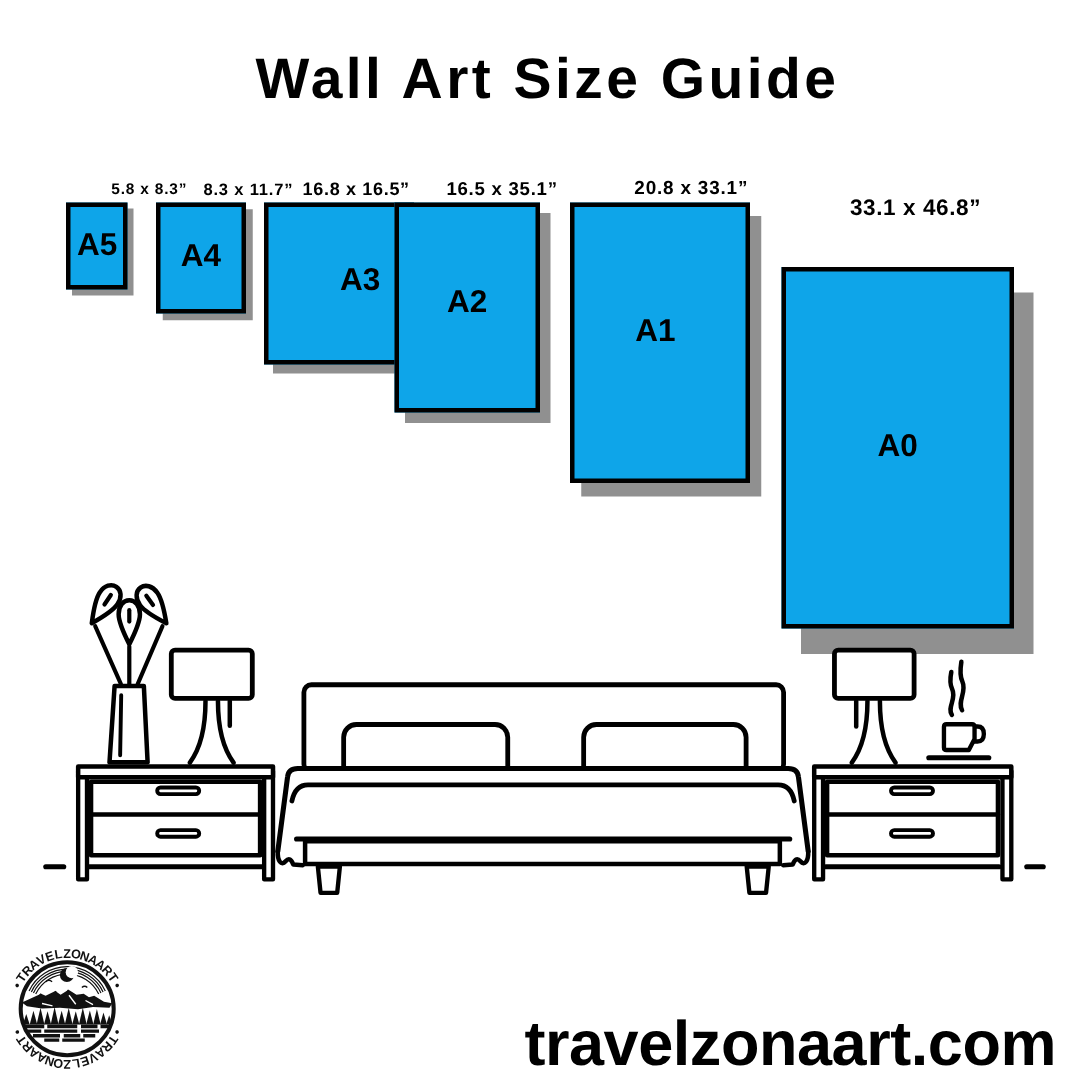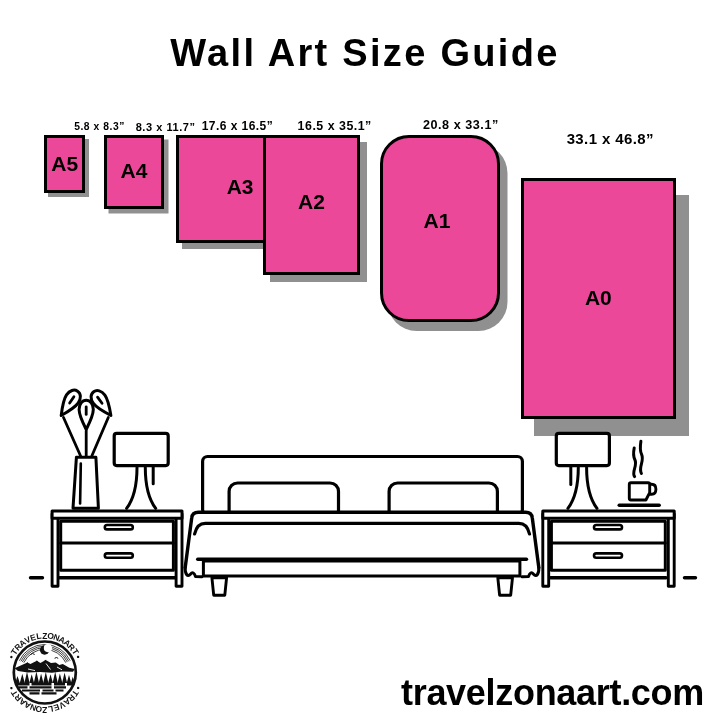--- a/index.html
+++ b/index.html
@@ -1,54 +1,54 @@
 <!DOCTYPE html>
 <html><head>
 <meta charset="utf-8">
 <style>
   html,body{margin:0;padding:0;}
   body{width:720px;height:720px;background:#fff;position:relative;overflow:hidden;
        font-family:"Liberation Sans", sans-serif;}
   .abs{position:absolute;}
-  .frame{position:absolute;background:#ec4899;border:3px solid #000;
+  .frame{position:absolute;background:#0ea5e9;border:3px solid #000;
          display:flex;align-items:center;justify-content:center;
          font-weight:bold;font-size:21px;color:#000;}
   .lbl{position:absolute;font-weight:bold;font-size:11px;color:#000;
        text-align:right;white-space:nowrap;}
 </style>
 </head>
 <body>
 
 <div class="abs" style="left:5px;top:32px;width:720px;text-align:center;font-weight:bold;font-size:38px;letter-spacing:2.3px;color:#000;">Wall Art Size Guide</div>
 
 <div class="lbl" style="left:4.9px;top:121.4px;width:120px;font-size:10.3px;letter-spacing:0.55px;">5.8 x 8.3”</div>
 
 <div class="frame" style="left:44px;top:135px;width:35.4px;height:51.9px;box-shadow:4px 4px 0 0 #909090;">A5</div>
 
 <div class="lbl" style="left:75.5px;top:121.4px;width:120px;font-size:11px;letter-spacing:0.55px;">8.3 x 11.7”</div>
 
 <div class="frame" style="left:104px;top:135px;width:53.9px;height:68.4px;box-shadow:4.5px 4.5px 0 0 #909090;">
     <span style="position:relative;top:-1.5px;">A4</span>
   </div>
 
-<div class="lbl" style="left:153.2px;top:118.8px;width:120px;font-size:12px;letter-spacing:0.45px;">17.6 x 16.5”</div>
+<div class="lbl" style="left:153.2px;top:118.8px;width:120px;font-size:12px;letter-spacing:0.45px;">16.8 x 16.5”</div>
 
 <div class="frame" style="left:175.7px;top:135px;width:66.8px;height:101.8px;box-shadow:6px 6px 0 0 #909090;padding-left:28px;">
     <span style="position:relative;top:-1.5px;">A3</span>
   </div>
 
 <div class="lbl" style="left:251.8px;top:118.5px;width:120px;font-size:12.4px;letter-spacing:0.5px;">16.5 x 35.1”</div>
 
 <div class="frame" style="left:263px;top:135px;width:91px;height:133.5px;box-shadow:7px 7px 0 0 #909090;">
     <span style="position:relative;top:-2.7px;">A2</span>
   </div>
 
 <div class="lbl" style="left:378.8px;top:118px;width:120px;font-size:12.6px;letter-spacing:0.55px;">20.8 x 33.1”</div>
 
-<div class="frame" style="left:379.8px;top:135px;width:114.4px;height:180.7px;box-shadow:7.5px 9px 0 0 #909090;border-radius:29px;">
+<div class="frame" style="left:379.8px;top:135px;width:114.4px;height:180.7px;box-shadow:7.5px 9px 0 0 #909090;">
     <span style="position:relative;top:-7px;left:-3px;">A1</span>
   </div>
 
 <div class="lbl" style="left:534px;top:130px;width:120px;font-size:15px;letter-spacing:0.4px;">33.1 x 46.8”</div>
 
 <div class="frame" style="left:520.6px;top:149px;width:149.6px;height:234.5px;box-shadow:13px 17px 0 0 #909090;margin-top:29px;">A0</div>
 
 <svg class="abs" style="left:0;top:380px;" width="720" height="240" viewBox="0 380 720 240" fill="none" stroke="#000" stroke-width="3.2" stroke-linecap="round" stroke-linejoin="round">
 
 <g stroke-width="3.4">
@@ -230,13 +230,13 @@
     <text x="53.6" y="12.3" transform="rotate(18.6 53.6 12.3)" text-anchor="middle">N</text>
     <text x="58.7" y="14.4" transform="rotate(27.9 58.7 14.4)" text-anchor="middle">A</text>
     <text x="63.3" y="17.4" transform="rotate(37.1 63.3 17.4)" text-anchor="middle">A</text>
     <text x="67.4" y="21.1" transform="rotate(46.4 67.4 21.1)" text-anchor="middle">R</text>
     <text x="70.9" y="25.3" transform="rotate(55.7 70.9 25.3)" text-anchor="middle">T</text>
     <text x="73.6" y="30.1" transform="rotate(65.0 73.6 30.1)" text-anchor="middle">•</text>
   </g>
   <use href="#ringtext" transform="rotate(180 42.8 44.5)"></use>
 </svg>
 
-<div class="abs" style="left:0;top:672px;width:704px;text-align:right;font-weight:bold;font-size:36px;letter-spacing:-0.3px;color:#000;">travelzonaart.com</div>
+<div class="abs" style="left:0;top:672px;width:704px;text-align:right;font-weight:bold;font-size:42px;letter-spacing:-0.3px;color:#000;">travelzonaart.com</div>
 
 </body></html>

